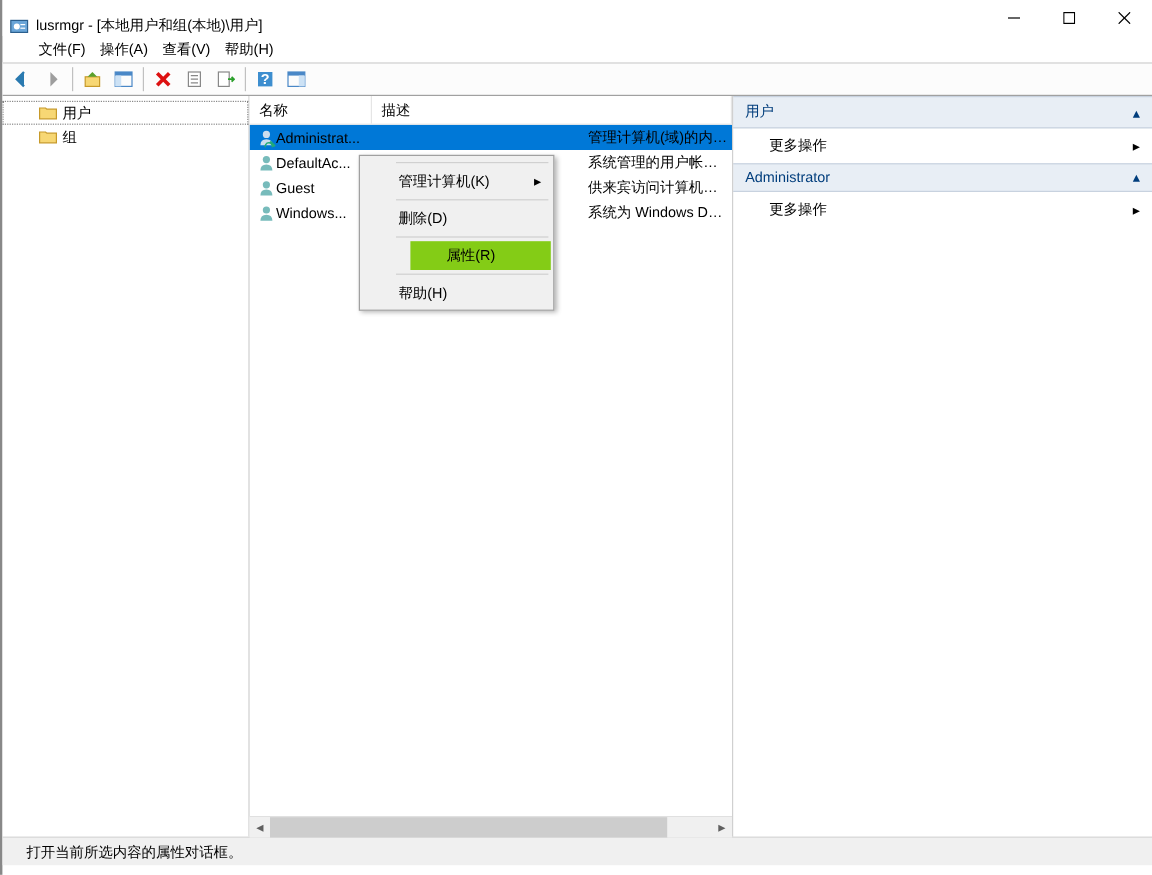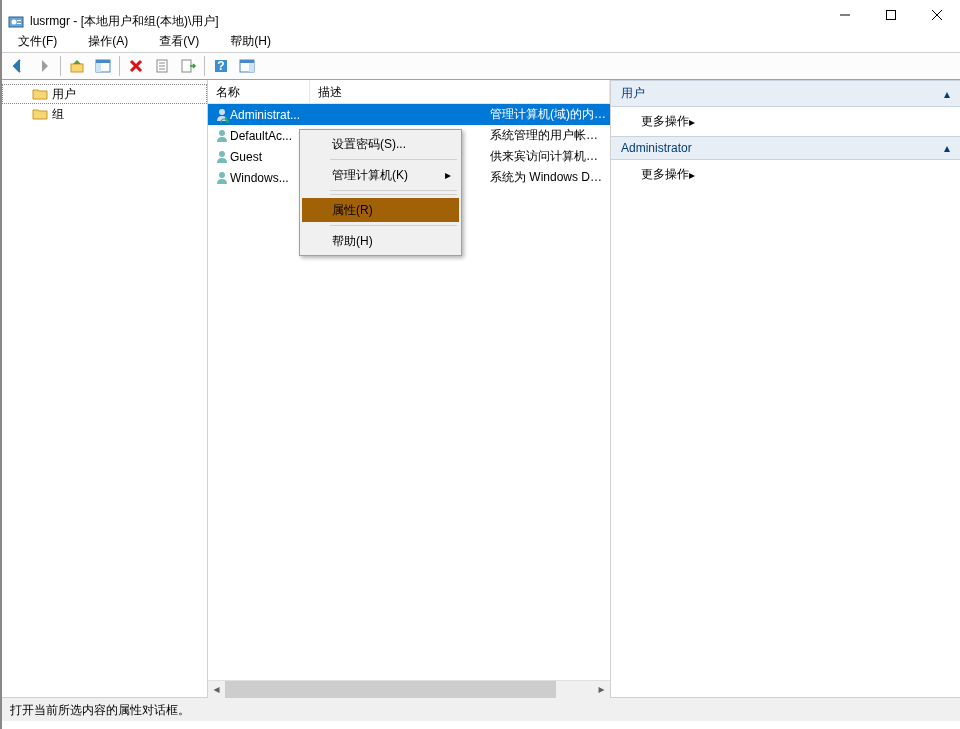--- a/index.html
+++ b/index.html
@@ -4,21 +4,21 @@
 <style>
 * { box-sizing: border-box; margin: 0; padding: 0; font-family: "Microsoft YaHei", "Segoe UI", sans-serif; font-size: 12px; }
 body { background: #fff; width: 960px; height: 729px; overflow: hidden; position: relative; border-left: 2px solid #888; }
 
 .titlebar { height: 30px; display: flex; align-items: flex-end; padding-left: 6px; background: #fff; }
 .titlebar .icon { width: 16px; height: 16px; margin-right: 6px; }
 .titlebar .title { flex: 1; }
 .win-controls { display: flex; }
 .win-controls div { width: 46px; height: 30px; display: flex; align-items: center; justify-content: center; }
 
-.menubar { height: 22px; display: flex; align-items: center; padding-left: 10px; gap: 19px; }
+.menubar { height: 22px; display: flex; align-items: center; padding-left: 24px; gap: 0; }
 .menubar span { padding: 2px 6px; }
 
 .toolbar { height: 28px; border-top: 1px solid #d0d0d0; border-bottom: 1px solid #a0a0a0; display: flex; align-items: center; padding: 0 4px; gap: 2px; background: #fcfcfc; }
 .toolbar .btn { width: 24px; height: 24px; display: flex; align-items: center; justify-content: center; }
 .toolbar .sep { width: 1px; height: 20px; background: #c0c0c0; margin: 0 2px; }
 
 .main { display: flex; height: 617px; }
 
 .tree { width: 206px; border-right: 1px solid #d0d0d0; padding: 4px 0; background: #fff; }
 .tree-item { display: flex; align-items: center; height: 20px; padding-left: 6px; }
@@ -27,39 +27,39 @@
 .tree-item.sel { outline: 1px dotted #888; outline-offset: -1px; }
 
 .center { flex: 1; display: flex; flex-direction: column; border-right: 1px solid #d0d0d0; position: relative; min-width: 0; justify-content: space-between; }
 .list-header { display: flex; height: 24px; border-bottom: 1px solid #e5e5e5; background: #fff; }
 .list-header div { padding: 4px 8px; border-right: 1px solid #e5e5e5; }
 .col-name { width: 102px; }
 .col-full { width: 180px; }
 .col-desc { flex: 1; }
 .list-body { flex: 1; position: relative; overflow: hidden; }
 .list-row { display: flex; height: 21px; align-items: center; white-space: nowrap; }
-.list-row.selected { background: #0078d7; color: #ffffff; }
+.list-row.selected { background: #0078d7; color: #000000; }
 .list-row .cell { padding: 0 4px; overflow: hidden; text-overflow: ellipsis; }
 .list-row .user-icon { width: 16px; height: 16px; margin-left: 2px; flex-shrink: 0; }
 .cell-name { width: 98px; display: flex; align-items: center; }
 .cell-full { width: 180px; }
 .cell-desc { flex: 1; }
 
 .ctx-menu { position: absolute; left: 297px; top: 129px; width: 163px; background: #f0f0f0; border: 1px solid #a0a0a0; box-shadow: 2px 2px 4px rgba(0,0,0,0.3); z-index: 100; padding: 2px; }
 .ctx-item { height: 24px; display: flex; align-items: center; padding-left: 30px; position: relative; }
-.ctx-item.hi { background: #a16207; }
+.ctx-item.hi { background: #84cc16; margin-left: 40px; }
 .ctx-item .arrow { position: absolute; right: 8px; }
 .ctx-sep { height: 1px; background: #d0d0d0; margin: 3px 2px 3px 28px; }
 
 .actions { width: 349px; background: #fff; }
 .actions-header { height: 24px; padding: 4px 8px; border-bottom: 1px solid #e5e5e5; }
 .action-group-title { background: #e8eef5; border-top: 1px solid #c8d2df; border-bottom: 1px solid #c8d2df; padding: 4px 10px; display: flex; justify-content: space-between; align-items: center; color: #003d7c; }
-.action-item { padding: 6px 10px 6px 30px; display: flex; align-items: center; }
-
-.statusbar { height: 24px; border-top: 1px solid #d0d0d0; padding: 4px 8px; background: #f0f0f0; }
+.action-item { padding: 6px 10px 6px 30px; display: flex; justify-content: space-between; align-items: center; }
+
+.statusbar { height: 24px; border-top: 1px solid #d0d0d0; padding: 4px 20px; background: #f0f0f0; }
 
 .hscroll { height: 17px; background: #f0f0f0; border-top: 1px solid #e0e0e0; display: flex; align-items: center; }
 .hscroll .scroll-btn { width: 17px; height: 17px; background: #f0f0f0; display: flex; align-items: center; justify-content: center; color: #606060; }
 .hscroll .track { flex: 1; height: 17px; background: #f0f0f0; position: relative; }
 .hscroll .thumb { position: absolute; left: 0; width: 90%; height: 100%; background: #cdcdcd; }
 
 
 .svg-icon { width: 16px; height: 16px; display: block; }
 </style>
 </head>
@@ -265,29 +265,29 @@
     </div>
   </div>
 
 </div>
 
 <div class="statusbar">
   <span>打开当前所选内容的属性对话框。</span>
 </div>
 
 <div class="ctx-menu">
-  <div class="ctx-item">
-    <span>设置密码(S)...</span>
-  </div>
   <div class="ctx-sep"></div>
   <div class="ctx-item">
     <span>管理计算机(K)</span>
     <span class="arrow">▸</span>
   </div>
   <div class="ctx-sep"></div>
+  <div class="ctx-item">
+    <span>删除(D)</span>
+  </div>
   <div class="ctx-sep"></div>
   <div class="ctx-item hi">
     <span>属性(R)</span>
   </div>
   <div class="ctx-sep"></div>
   <div class="ctx-item">
     <span>帮助(H)</span>
   </div>
 </div>
 

